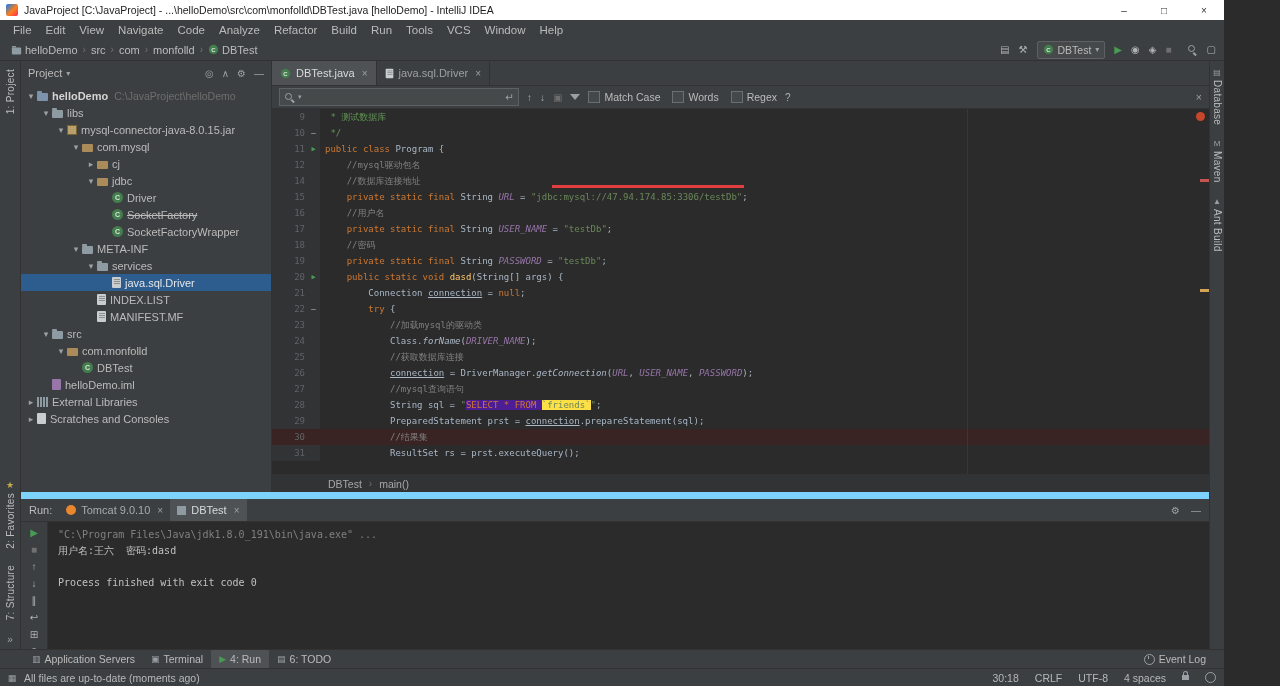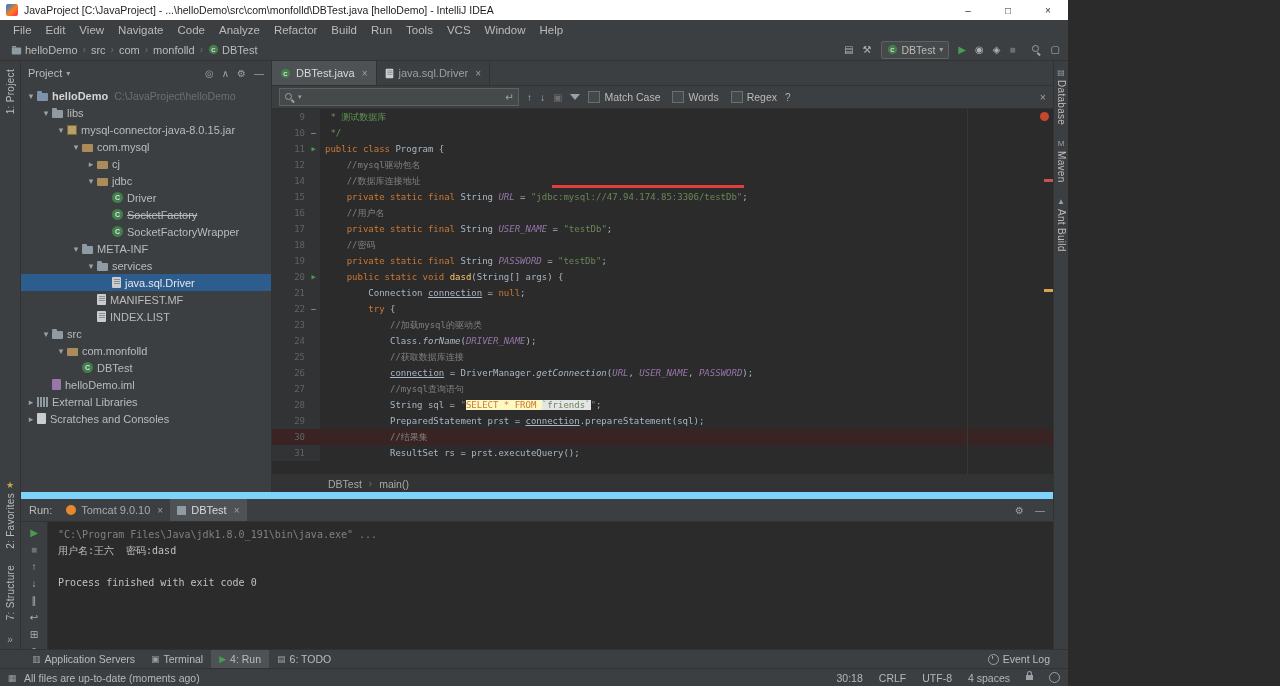--- a/index.html
+++ b/index.html
@@ -1,18 +1,18 @@
 <!DOCTYPE html>
 <html><head>
 <meta charset="utf-8">
 <style>
   html,body{margin:0;padding:0}
   body{width:1280px;height:686px;overflow:hidden;background:#2b2b2b;
        font-family:"Liberation Sans","DejaVu Sans",sans-serif;font-size:11px;color:#bbbbbb}
-  .app{display:flex;flex-direction:column;width:1068px;height:686px}
+  .app{display:flex;flex-direction:column;width:1224px;height:686px}
 
   
   .titlebar{height:20px;background:#ffffff;color:#1c1c1c;display:flex;align-items:center;flex:none}
   .tb-icon{width:12px;height:12px;border-radius:2px;margin:0 6px;flex:none;
            background:linear-gradient(135deg,#087cfa 0%,#fc801d 55%,#fe2857 100%)}
   .tb-title{font-size:10.5px;white-space:nowrap;overflow:hidden}
   .tb-controls{margin-left:auto;display:flex;height:100%}
   .tb-btn{width:40px;display:flex;align-items:center;justify-content:center;font-size:10px;color:#333}
 
   
@@ -88,21 +88,21 @@
   .code-line{display:flex;height:16px;line-height:16px;white-space:pre}
   .gut{width:48px;flex:none;display:flex;background:#313335}
   .ln{flex:1;text-align:right;color:#606366;padding-right:2px}
   .gic{width:13px;text-align:center;color:#499C54;font-size:7px;line-height:16px}
   .gic.fold{color:#9aa0a6;font-size:9px}
   .ctext{padding-left:5px}
   .code-line.bp,.code-line.bp .gut{background:#3a2323}
   .tk-k{color:#cc7832}.tk-p{color:#a9b7c6}.tk-c{color:#808080}.tk-d{color:#629755}.tk-s{color:#6a8759}
   .tk-f{color:#9876aa;font-style:italic}.tk-v{color:#a9b7c6;text-decoration:underline}
   .tk-m{color:#ffc66b}.tk-i{color:#a9b7c6;font-style:italic}
-  .tk-q{color:#cc7832;background:#fef9c3}.tk-qs{color:#6a8759;background:#e5e5e5}
+  .tk-q{color:#cc7832;background:#4c1d95}.tk-qs{color:#6a8759;background:#fde047}
   .guide{position:absolute;top:0;bottom:0;width:1px;background:#35383a;left:695px}
   .red-mark{position:absolute;left:280px;top:76px;width:192px;height:3px;background:#e33e3e;z-index:3}
   .err-badge{position:absolute;top:3px;right:4px;width:9px;height:9px;border-radius:50%;background:#c7472c;z-index:3}
   .tick{position:absolute;right:0;width:9px;height:3px;z-index:3}
   .tick.red{top:70px;background:#c75450}
   .tick.orange{top:180px;background:#d6a253}
   .ecrumbs{height:17px;background:#313335;border-top:1px solid #323232;display:flex;align-items:center;padding-left:56px;gap:7px;font-size:10.5px;color:#a7a7a7;flex:none}
 
   
   .runpanel{height:160px;flex:none;border-top:7px solid #7dd3fc;display:flex;flex-direction:column;background:#2b2b2b}
@@ -308,26 +308,26 @@
                 <span class="tree-label">services</span>
               </div>
               <div class="tree-row selected" style="padding-left: 79px;">
                 <span class="tree-arrow"></span>
                 <span class="ic ic-file"></span>
                 <span class="tree-label">java.sql.Driver</span>
               </div>
               <div class="tree-row" style="padding-left: 64px;">
                 <span class="tree-arrow"></span>
                 <span class="ic ic-text"></span>
+                <span class="tree-label">INDEX.LIST</span>
+              </div>
+              <div class="tree-row" style="padding-left: 64px;">
+                <span class="tree-arrow"></span>
+                <span class="ic ic-text"></span>
                 <span class="tree-label">MANIFEST.MF</span>
-              </div>
-              <div class="tree-row" style="padding-left: 64px;">
-                <span class="tree-arrow"></span>
-                <span class="ic ic-text"></span>
-                <span class="tree-label">INDEX.LIST</span>
               </div>
               <div class="tree-row" style="padding-left: 19px;">
                 <span class="tree-arrow">▾</span>
                 <span class="ic ic-folder"></span>
                 <span class="tree-label">src</span>
               </div>
               <div class="tree-row" style="padding-left: 34px;">
                 <span class="tree-arrow">▾</span>
                 <span class="ic ic-package"></span>
                 <span class="tree-label">com.monfolld</span>

